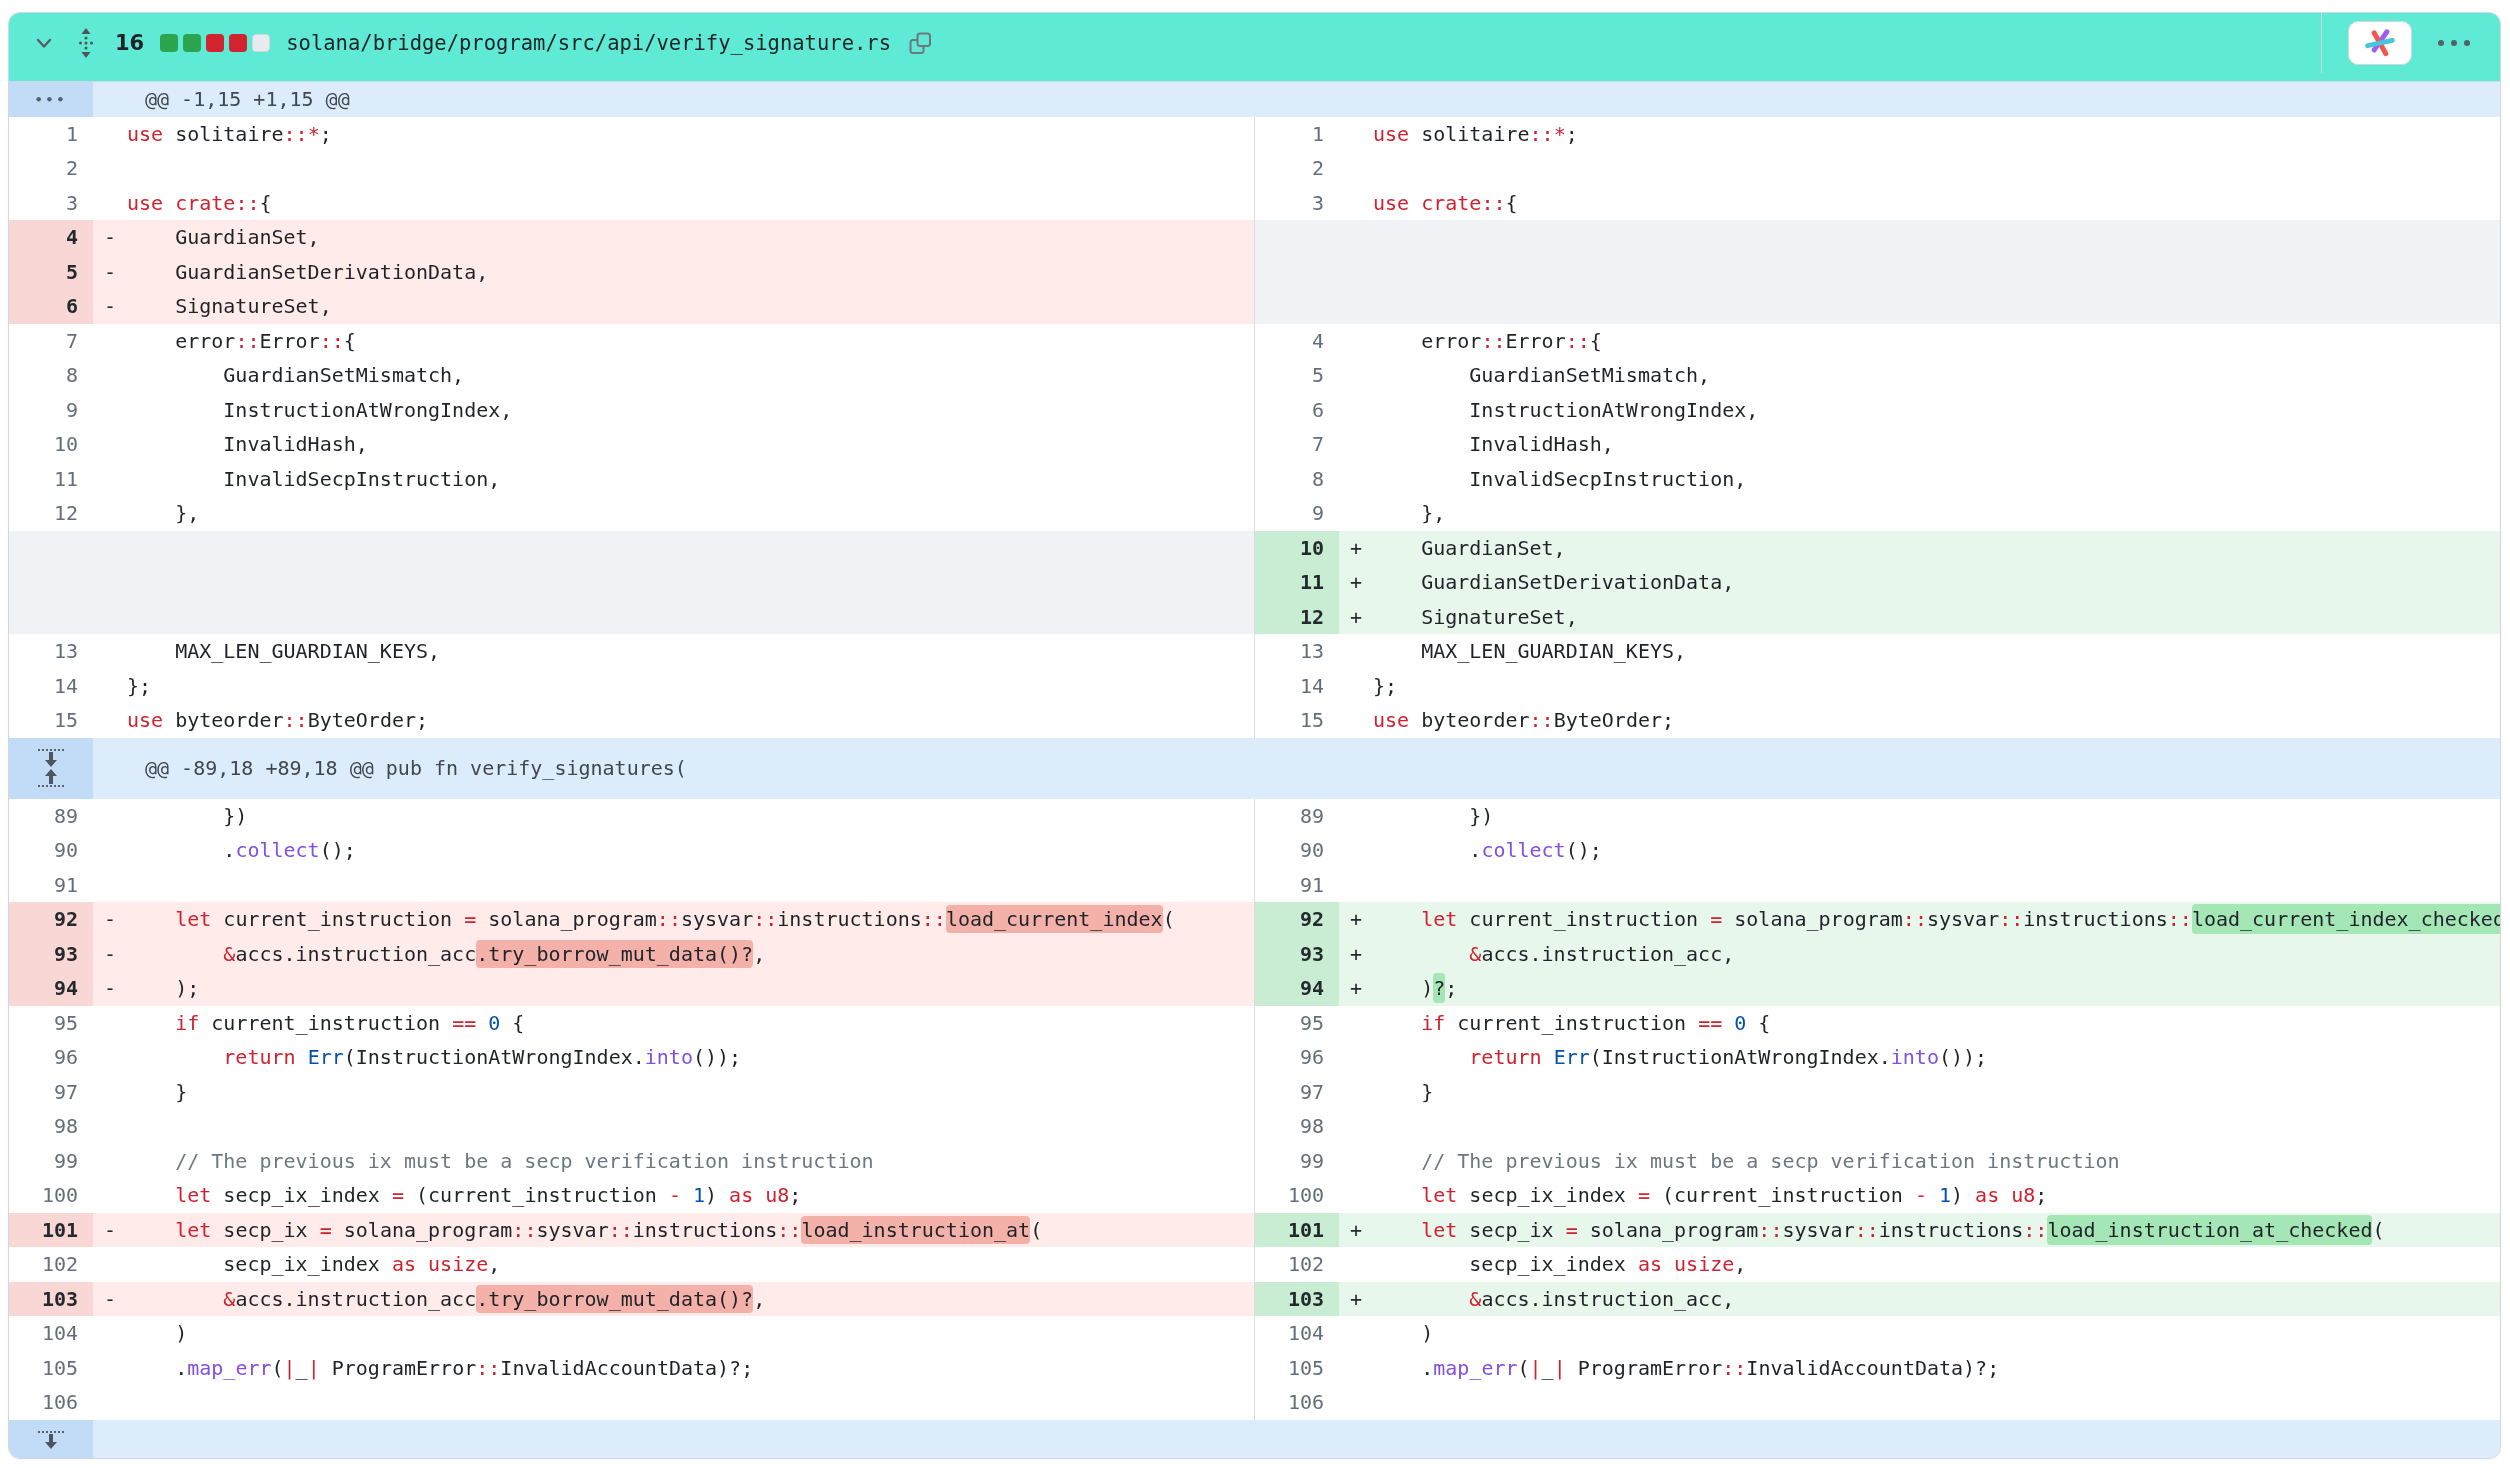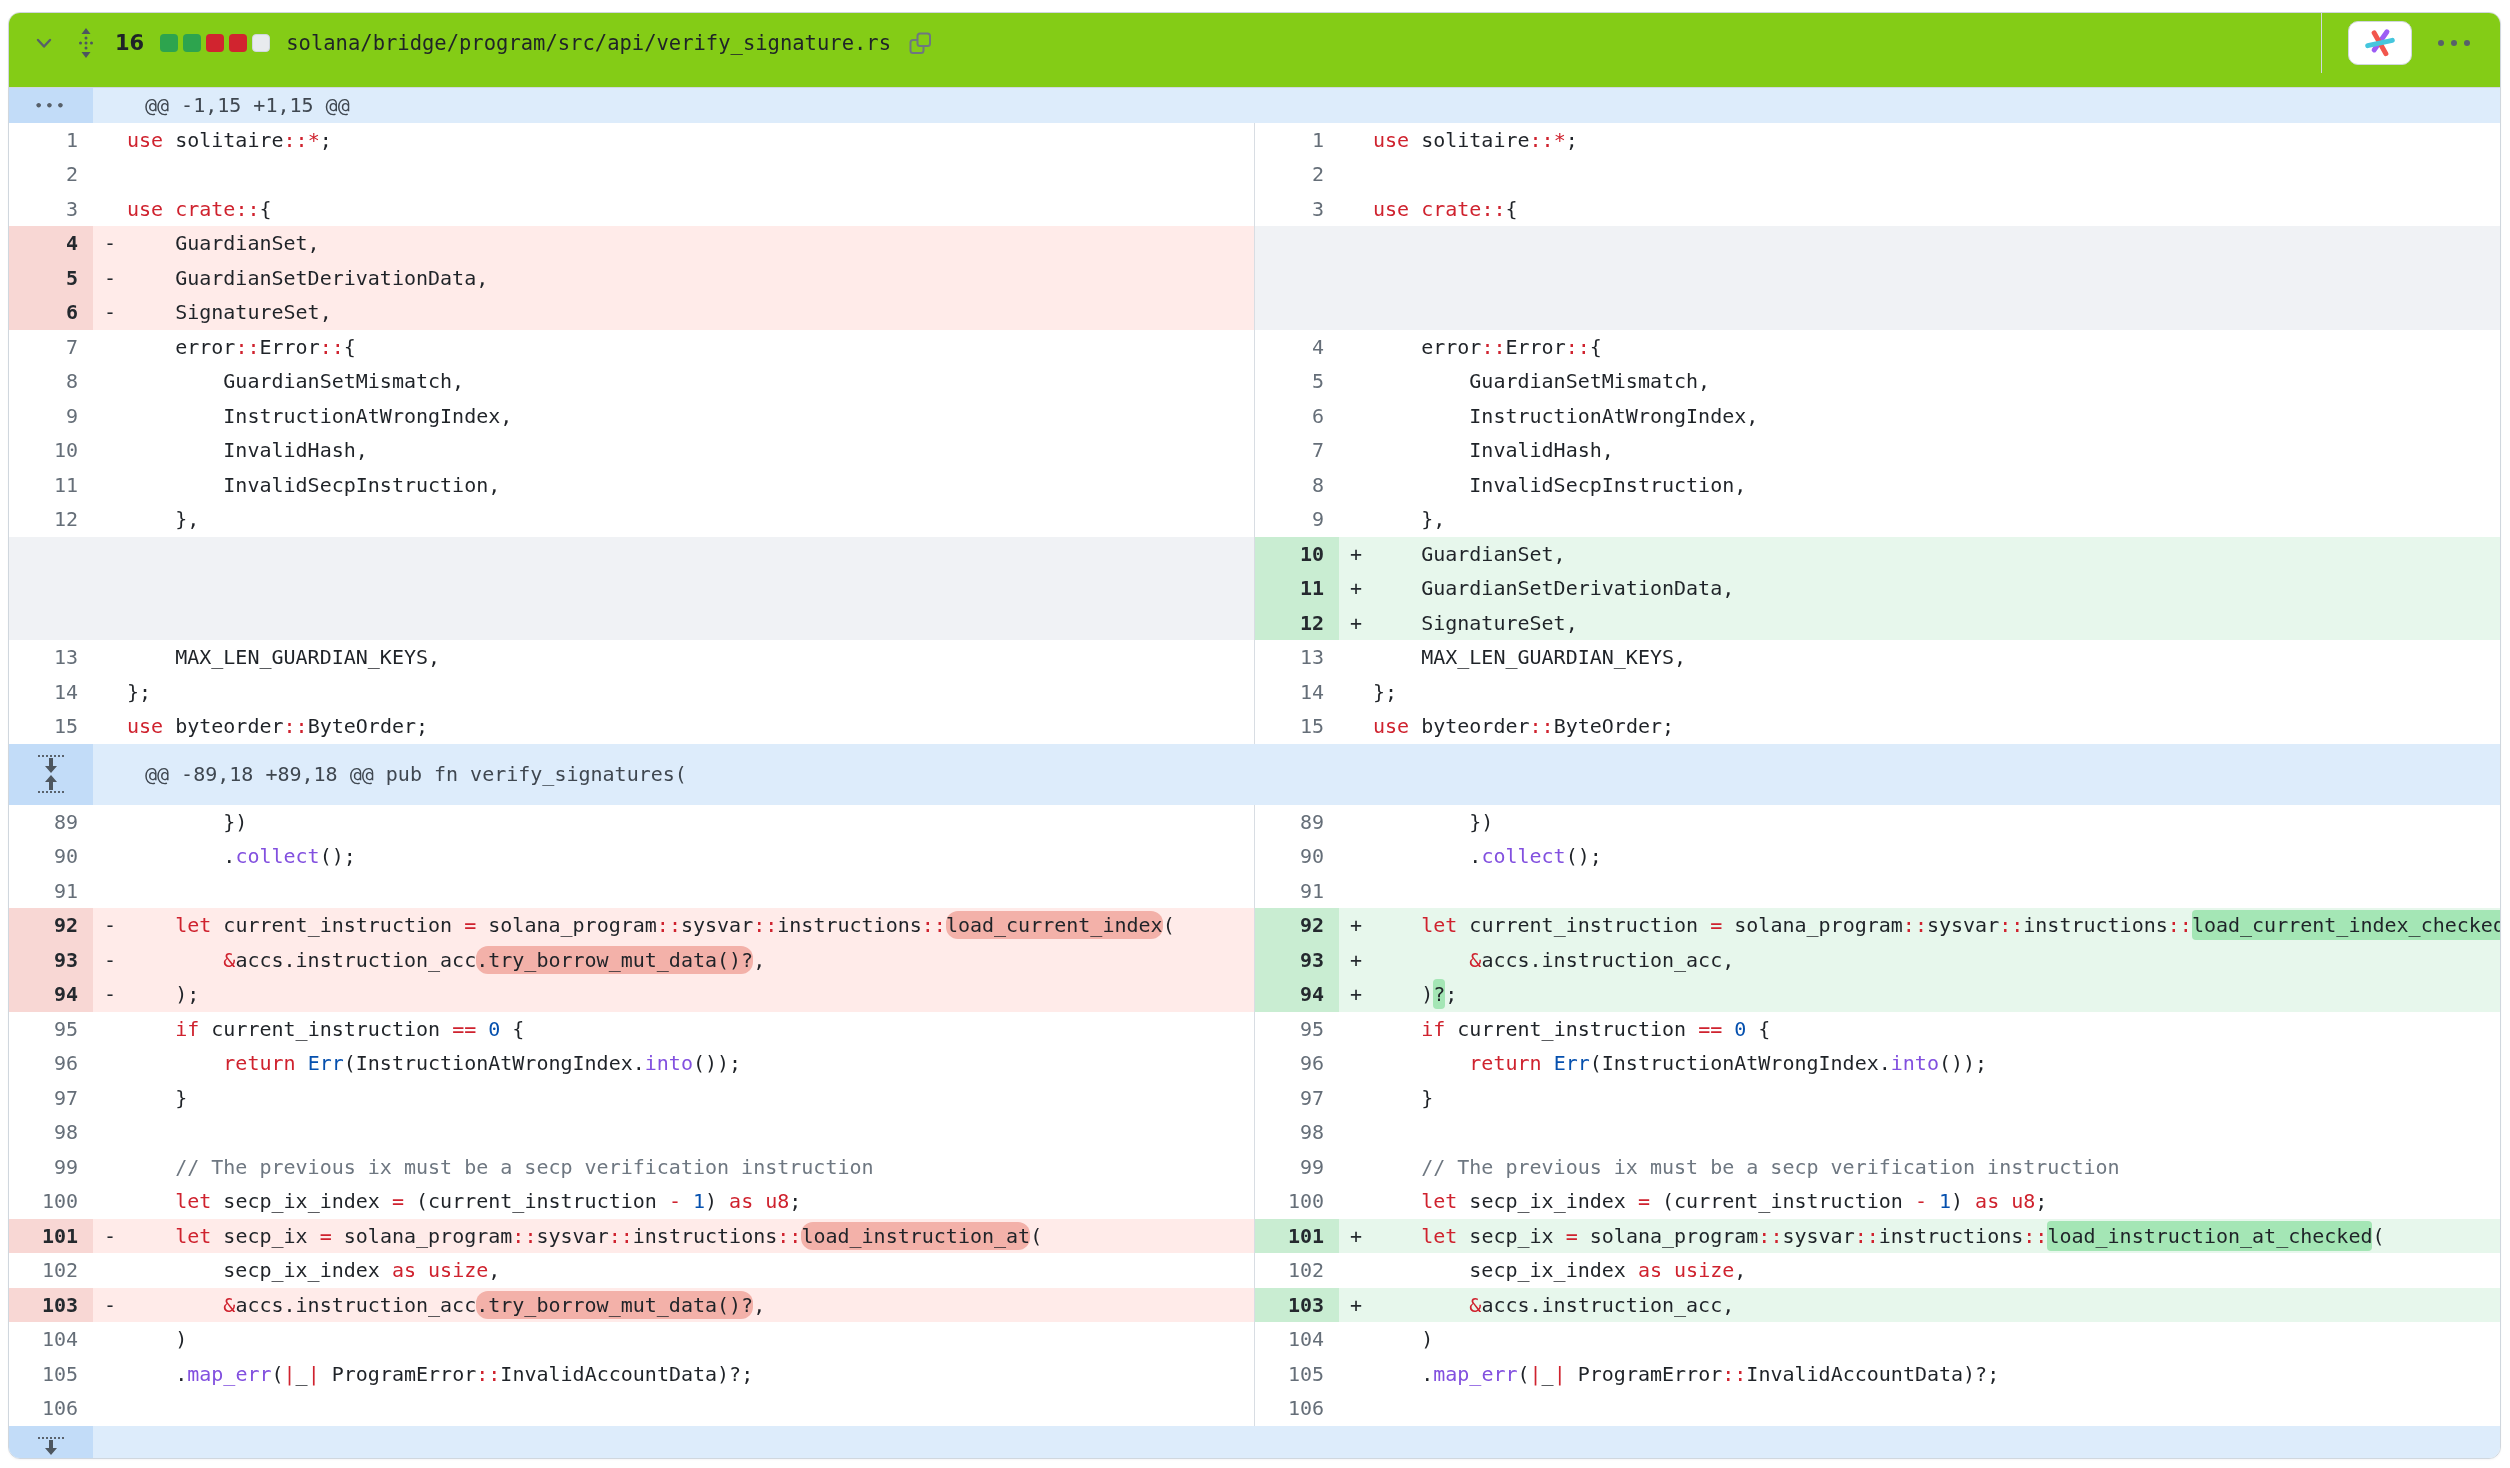--- a/index.html
+++ b/index.html
@@ -12,22 +12,22 @@
     --add-bg:#e7f7ec; --add-gutter:#c9edd2; --add-hl:#a4e6b5;
     --fill-bg:#f0f2f5;
     --tx:#1f2328; --num:#656e78;
     --kw:#cf222e; --const:#0550ae; --fn:#8250df; --comment:#6e7781;
     --icon:#57606a;
   }
   .panel{position:absolute;left:8px;top:12px;width:2491px;bottom:9px;
     border:1px solid var(--border);border-radius:12px;background:#fff;overflow:hidden;
     box-shadow:0 1px 2px rgba(31,35,40,.04);}
   
-  .file-header{height:60px;display:flex;align-items:center;padding:0 0 14px 22px;
-    border-bottom:1px solid var(--border);background:#84cc16;text-align:right;}
+  .file-header{height:60px;display:flex;align-items:center;padding:0 0 8px 22px;
+    border-bottom:1px solid var(--border);background:#5eead4;text-align:right;}
   .fh-left{display:flex;align-items:center;gap:16px;min-width:0;}
   .icon-btn{background:none;border:none;padding:0;display:flex;align-items:center;cursor:pointer;}
   .count{font-size:21px;font-weight:700;color:var(--tx);}
   .diffstat{display:flex;gap:5px;}
   .sq{width:18px;height:18px;border-radius:4px;}
   .sq.added{background:#2da44e;}
   .sq.deleted{background:#d1242f;}
   .sq.neutral{background:#e8ebee;border:1px solid #d0d7de;box-sizing:border-box;}
   .file-path{font-family:"DejaVu Sans Mono","Liberation Mono",monospace;font-size:20.5px;
     color:var(--tx);white-space:nowrap;}
@@ -47,21 +47,21 @@
     color:var(--num);font-size:20px;cursor:pointer;align-self:stretch;display:flex;
     align-items:center;justify-content:flex-end;}
   .sign{width:34px;flex:0 0 34px;text-align:center;color:#24292e;}
   .code{white-space:pre;flex:1;}
   .cell.del{background:var(--del-bg);}
   .cell.del .num{background:var(--del-gutter);color:#24292e;font-weight:700;}
   .cell.add{background:var(--add-bg);}
   .cell.add .num{background:var(--add-gutter);color:#24292e;font-weight:700;}
   .tk-k{color:var(--kw);} .tk-t{color:var(--tx);} .tk-b{color:var(--const);}
   .tk-p{color:var(--fn);} .tk-c{color:var(--comment);text-align:right;}
-  .hl-del{background:var(--del-hl);border-radius:12px;padding:2px 0;}
+  .hl-del{background:var(--del-hl);border-radius:4px;padding:2px 0;}
   .hl-add{background:var(--add-hl);border-radius:4px;padding:3px 0;}
   
   .row.hunk{background:var(--hunk-bg);}
   .hgut{width:84px;flex:0 0 84px;background:var(--hunk-gutter);display:flex;flex-direction:column;
     align-items:center;justify-content:center;gap:2px;}
   .hunk-text{padding-left:52px;color:var(--hunk-text);display:flex;align-items:center;white-space:pre;}
   .h1{height:var(--rh);}
   .h2{height:61px;}
   .bar{height:41px;}
   .dots3{color:var(--icon);font-size:13px;letter-spacing:3px;font-weight:700;line-height:1;}

